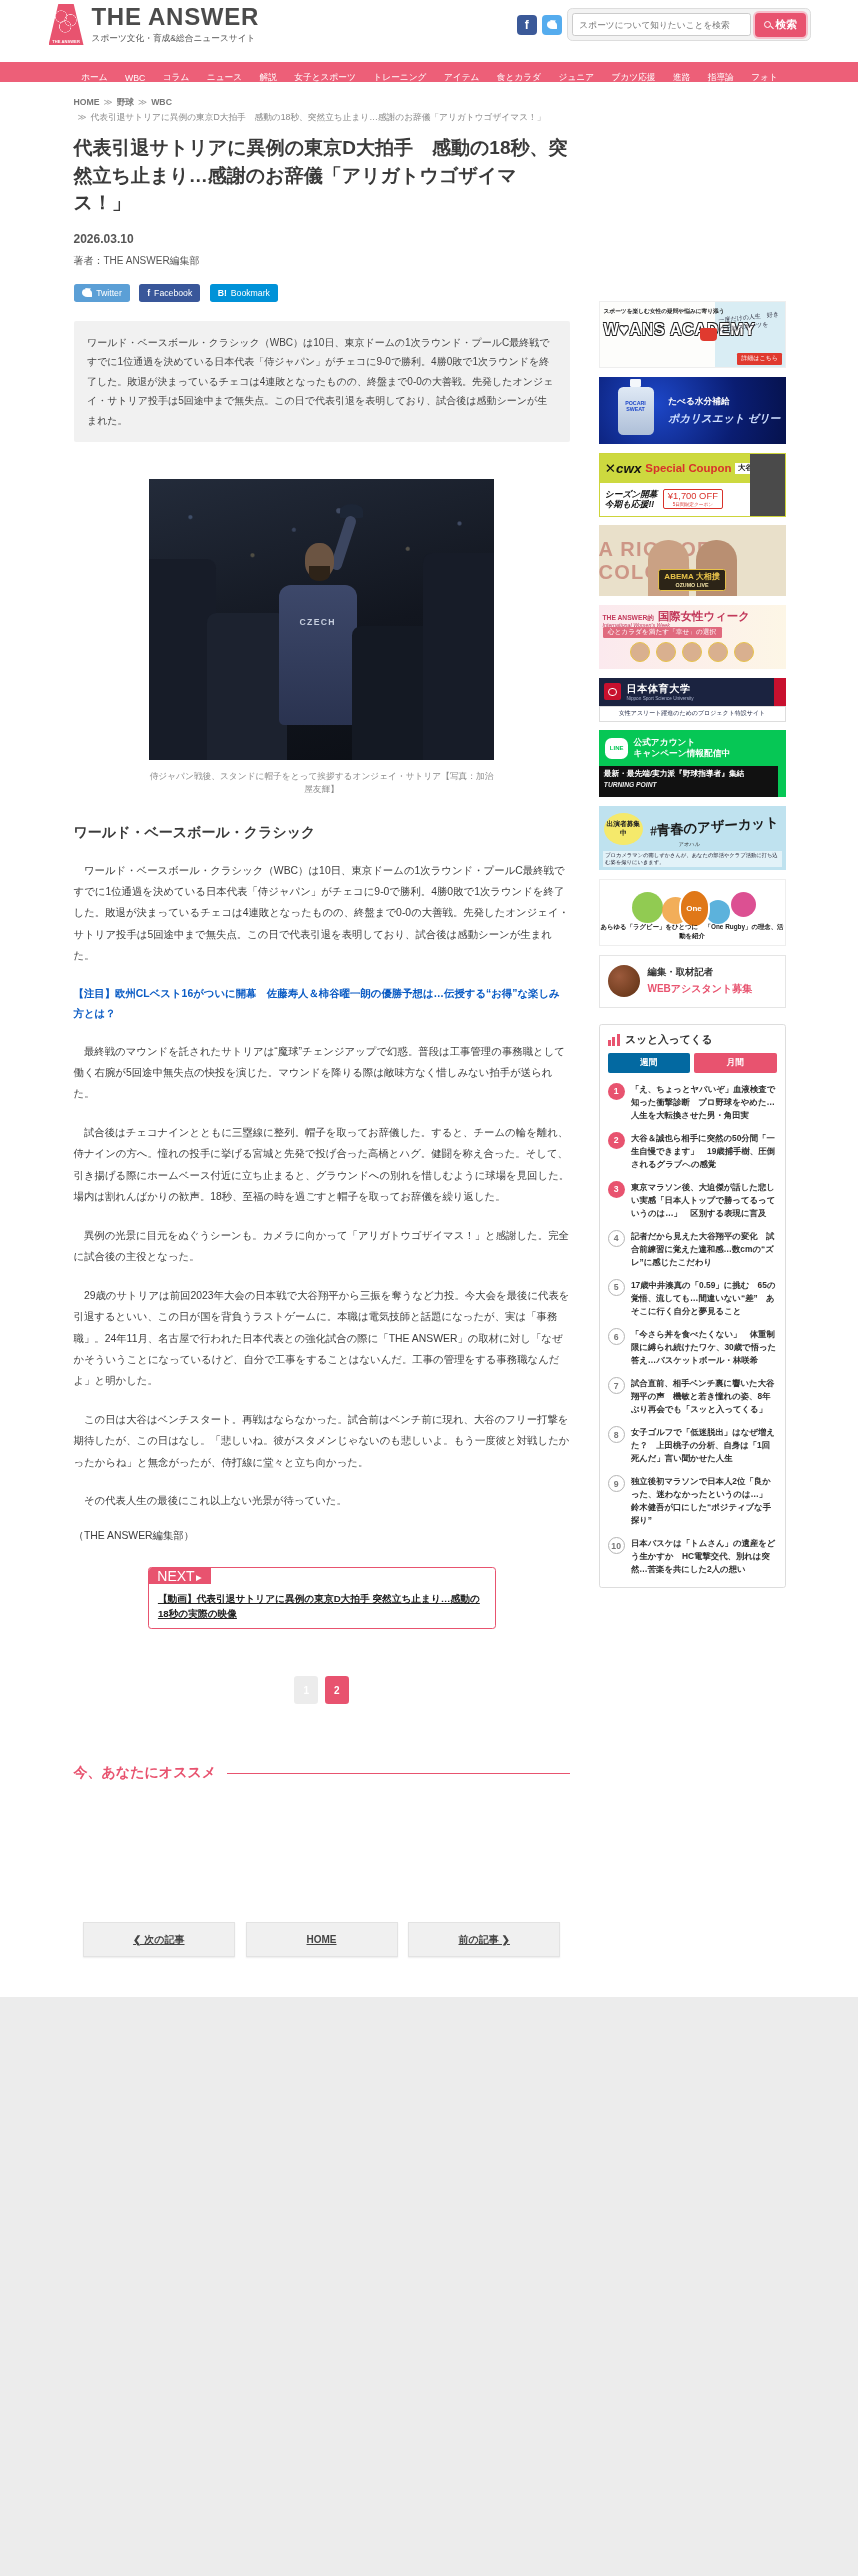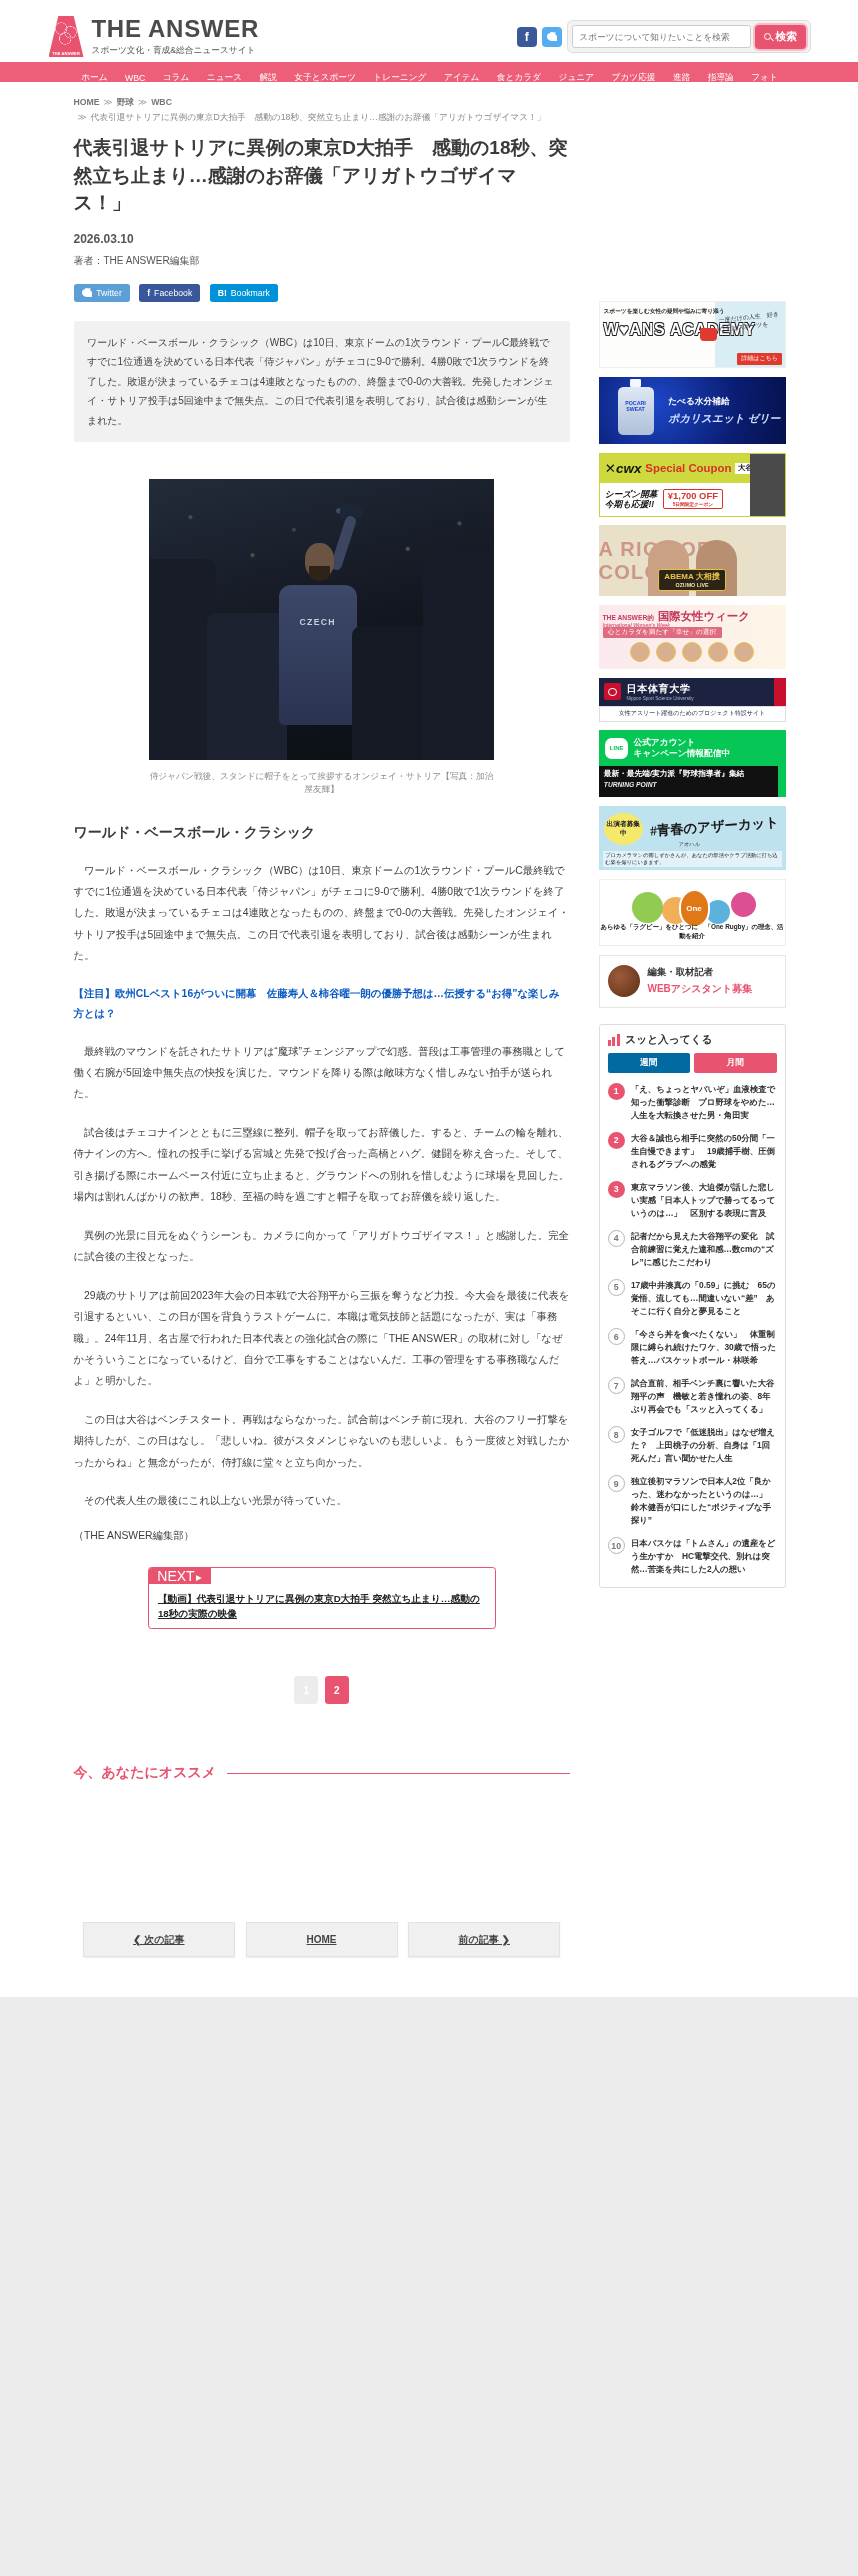--- a/index.html
+++ b/index.html
@@ -3,21 +3,21 @@
 <meta charset="utf-8">
 <style>
   * { margin:0; padding:0; box-sizing:border-box; }
   html,body { width:859px; }
   body { font-family:"Liberation Sans","DejaVu Sans",sans-serif; background:#ececec; color:#333; }
   .white-zone { background:#fff; padding-bottom:40px; }
   .container { width:712px; margin:0 auto; }
 
   
   header { background:#fff; height:62px; }
-  .header-inner { width:762px; margin:0 auto; display:flex; align-items:center; justify-content:space-between; padding-top:16px; }
+  .header-inner { width:762px; margin:0 auto; display:flex; align-items:center; justify-content:space-between; padding-top:4px; }
   .logo-wrap { display:flex; align-items:flex-end; gap:8px; }
   .logo-mark { width:35px; height:41px; background:#e8536f; clip-path:polygon(28% 0,72% 0,100% 100%,0 100%); position:relative; }
   .logo-mark::before { content:""; position:absolute; inset:5.3px 4px 10.7px 4px;
      background:radial-gradient(circle at 30% 30%, transparent 5.3px, rgba(255,255,255,.8) 5.7px, transparent 6.4px),
                 radial-gradient(circle at 65% 45%, transparent 5.3px, rgba(255,255,255,.8) 5.7px, transparent 6.4px),
                 radial-gradient(circle at 45% 70%, transparent 5.3px, rgba(255,255,255,.8) 5.7px, transparent 6.4px); }
   .logo-mark span { position:absolute; bottom:1.3px; left:0; right:0; text-align:center; font-size:4px; color:#fff; font-weight:bold; letter-spacing:0.1px; }
   .logo-text .t { font-size:24px; font-weight:bold; color:#4b4b4b; letter-spacing:0.7px; line-height:1; }
   .logo-text .s { font-size:8.7px; color:#555; margin-top:4px; }
   .header-right { display:flex; align-items:center; gap:5.3px; }
@@ -116,21 +116,21 @@
   .ad-pocari .txt { margin-left:14.7px; }
   .ad-pocari .t1 { color:#fff; font-size:8.7px; font-weight:bold; }
   .ad-pocari .t2 { color:#cfe0ff; font-size:10.7px; font-weight:bold; font-style:italic; margin-top:4px; }
   .ad-cwx { height:64px; border:0.7px solid #cdd43a; }
   .ad-cwx .top { height:29px; background:#cdd93f; display:flex; align-items:center; padding:0 5.3px; gap:4px; }
   .ad-cwx .x { font-size:13.4px; font-weight:bold; color:#111; font-style:italic; }
   .ad-cwx .sc { font-size:11.4px; font-weight:bold; color:#d8322b; }
   .ad-cwx .oh { font-size:7.4px; font-weight:bold; color:#111; background:#fff; padding:0.7px 2.7px; }
   .ad-cwx .bottom { height:33px; background:#fff; display:flex; align-items:center; padding:0 5.3px; gap:5.3px; }
   .ad-cwx .season { font-size:8.7px; font-weight:bold; color:#111; font-style:italic; line-height:1.2; }
-  .ad-cwx .price { border:1.3px solid #d8322b; border-radius:2px; padding:1.3px 4px; color:#d8322b; font-weight:bold; font-size:9.4px; line-height:1.1; text-align:center; }
+  .ad-cwx .price { border:1.3px solid #d8322b; border-radius:2px; padding:1.3px 4px; color:#d8322b; font-weight:normal; font-size:9.4px; line-height:1.1; text-align:center; }
   .ad-cwx .price small { display:block; font-size:4.7px; }
   .ad-cwx .model { position:absolute; right:0; top:0; width:35px; height:64px; background:#4a4a4a; }
   .ad-sumo { height:71px; background:#e9e0ca; }
   .ad-sumo .riot { position:absolute; inset:0; display:flex; align-items:center; justify-content:center; font-size:20px; font-weight:bold; color:rgba(170,60,50,.45); letter-spacing:1.3px; }
   .ad-sumo .w1,.ad-sumo .w2 { position:absolute; top:14.7px; width:41px; height:56px; background:#caa184; border-radius:20px 20px 0 0; }
   .ad-sumo .w1 { left:49px; } .ad-sumo .w2 { right:49px; background:#b98f72; }
   .ad-sumo .badge { position:absolute; left:50%; transform:translateX(-50%); bottom:5.3px; background:#2c2417; color:#e8c34a; border:1.3px solid #e8c34a; border-radius:2.7px; font-size:8px; font-weight:bold; padding:1.3px 5.3px; text-align:center; line-height:1.3; }
   .ad-sumo .badge .sm { font-size:5.3px; display:block; color:#f2e3a8; }
   .ad-women { height:64px; background:linear-gradient(90deg,#fbe9ee,#fdf6e6); padding:4px; }
   .ad-women .row1 { display:flex; align-items:baseline; gap:4px; }

